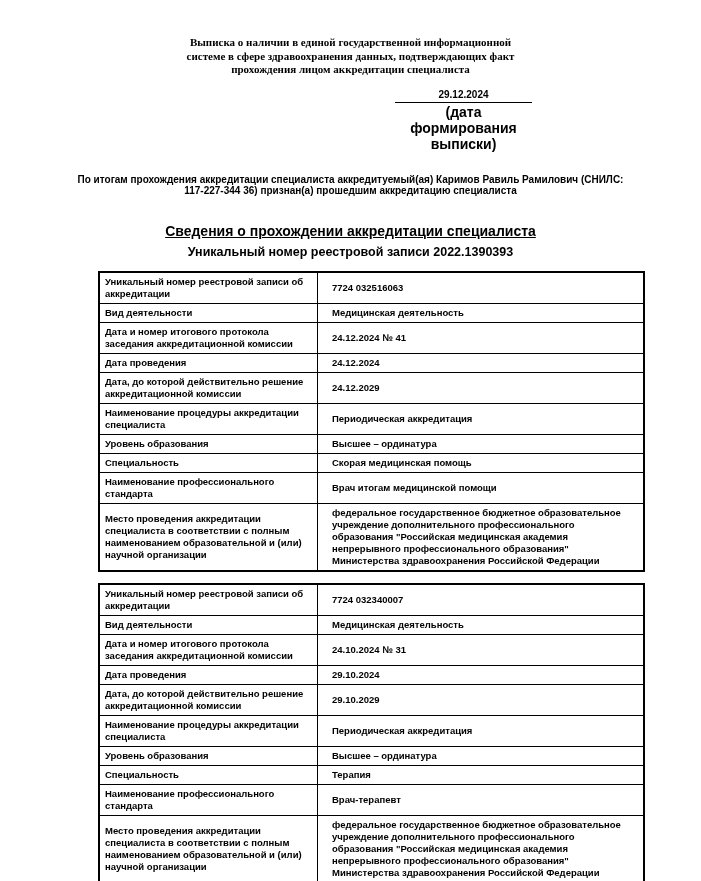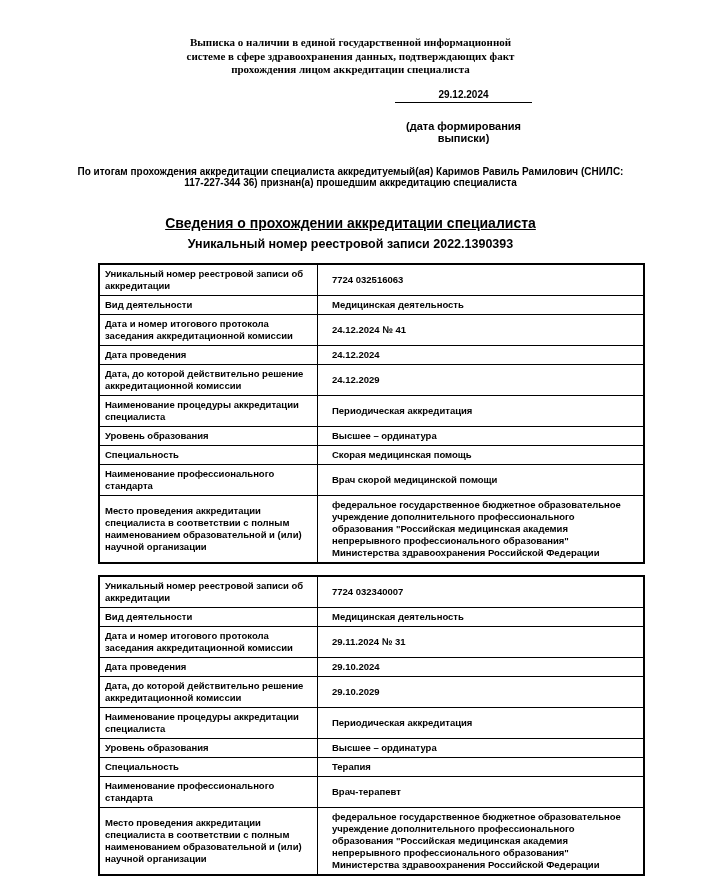--- a/index.html
+++ b/index.html
@@ -25,22 +25,22 @@
     margin-left: 395px;
     margin-top: 12px;
     text-align: center;
   }
   .date-value {
     font-size: 10px;
     border-bottom: 1.5px solid #000;
     padding-bottom: 2px;
   }
   .date-caption {
-    font-size: 11px;
-    padding-top: 17px;
+    font-size: 14px;
+    padding-top: 1px;
   }
   .intro {
     width: 556px;
     margin: 22px auto 0 auto;
     text-align: center;
     font-size: 10px;
     line-height: 11.5px;
   }
   .section-heading {
     margin-top: 26px;
@@ -124,42 +124,42 @@
         <tr>
           <td class="label-cell">Уровень образования</td>
           <td class="value-cell">Высшее – ординатура</td>
         </tr>
         <tr>
           <td class="label-cell">Специальность</td>
           <td class="value-cell">Скорая медицинская помощь</td>
         </tr>
         <tr>
           <td class="label-cell">Наименование профессионального стандарта</td>
-          <td class="value-cell">Врач скорой медицинской помощи</td>
+          <td class="value-cell">Врач итогам медицинской помощи</td>
         </tr>
         <tr>
           <td class="label-cell">Место проведения аккредитации специалиста в соответствии с полным наименованием образовательной и (или) научной организации</td>
           <td class="value-cell">федеральное государственное бюджетное образовательное учреждение дополнительного профессионального образования "Российская медицинская академия непрерывного профессионального образования" Министерства здравоохранения Российской Федерации</td>
         </tr>
       </tbody>
   </table>
 
   <table class="acc-table second">
     <tbody>
         <tr>
           <td class="label-cell">Уникальный номер реестровой записи об аккредитации</td>
           <td class="value-cell">7724 032340007</td>
         </tr>
         <tr>
           <td class="label-cell">Вид деятельности</td>
           <td class="value-cell">Медицинская деятельность</td>
         </tr>
         <tr>
           <td class="label-cell">Дата и номер итогового протокола заседания аккредитационной комиссии</td>
-          <td class="value-cell">29.11.2024 № 31</td>
+          <td class="value-cell">24.10.2024 № 31</td>
         </tr>
         <tr>
           <td class="label-cell">Дата проведения</td>
           <td class="value-cell">29.10.2024</td>
         </tr>
         <tr>
           <td class="label-cell">Дата, до которой действительно решение аккредитационной комиссии</td>
           <td class="value-cell">29.10.2029</td>
         </tr>
         <tr>

